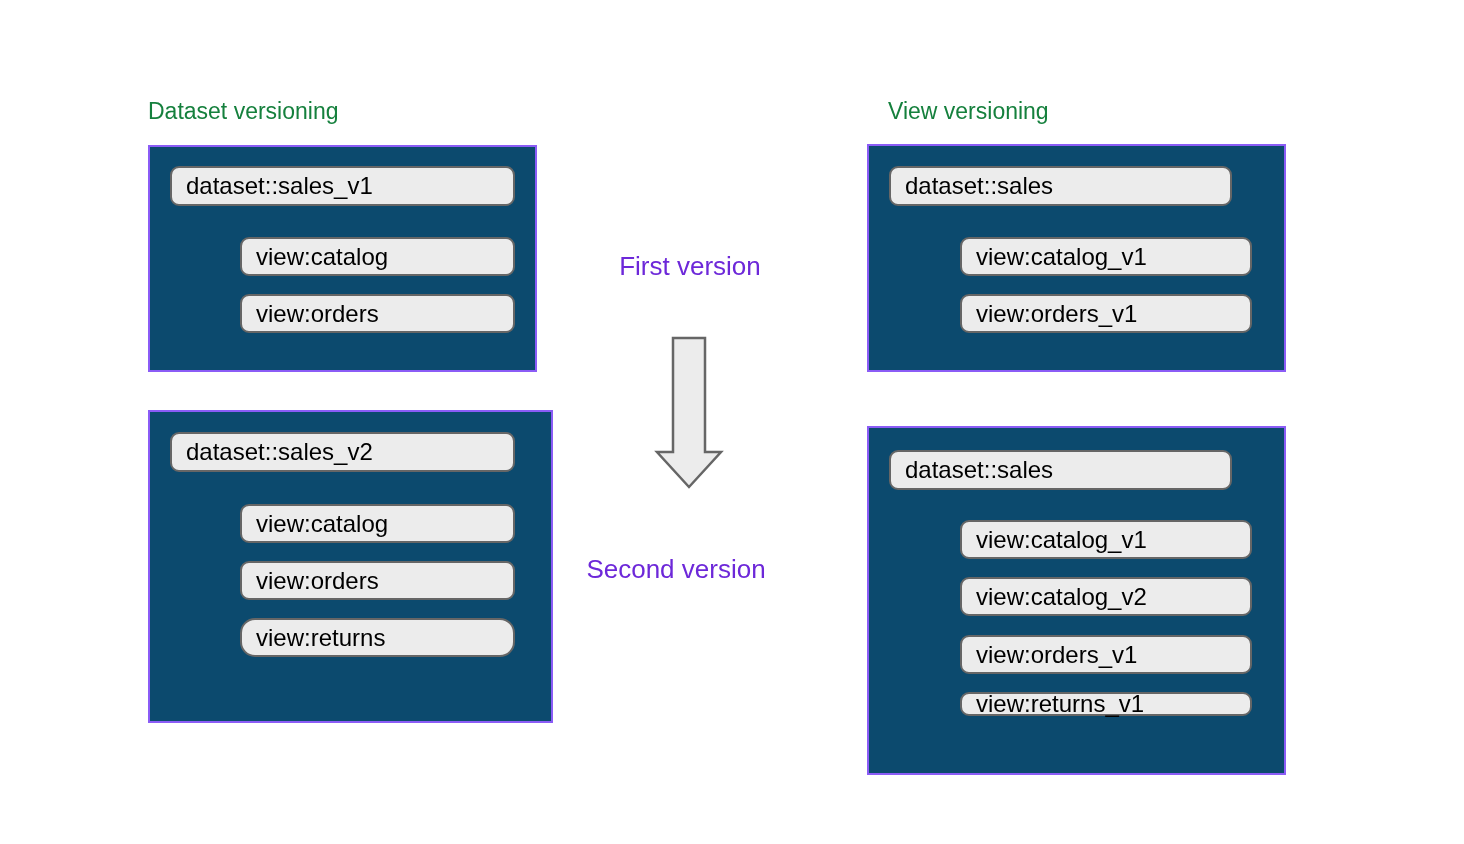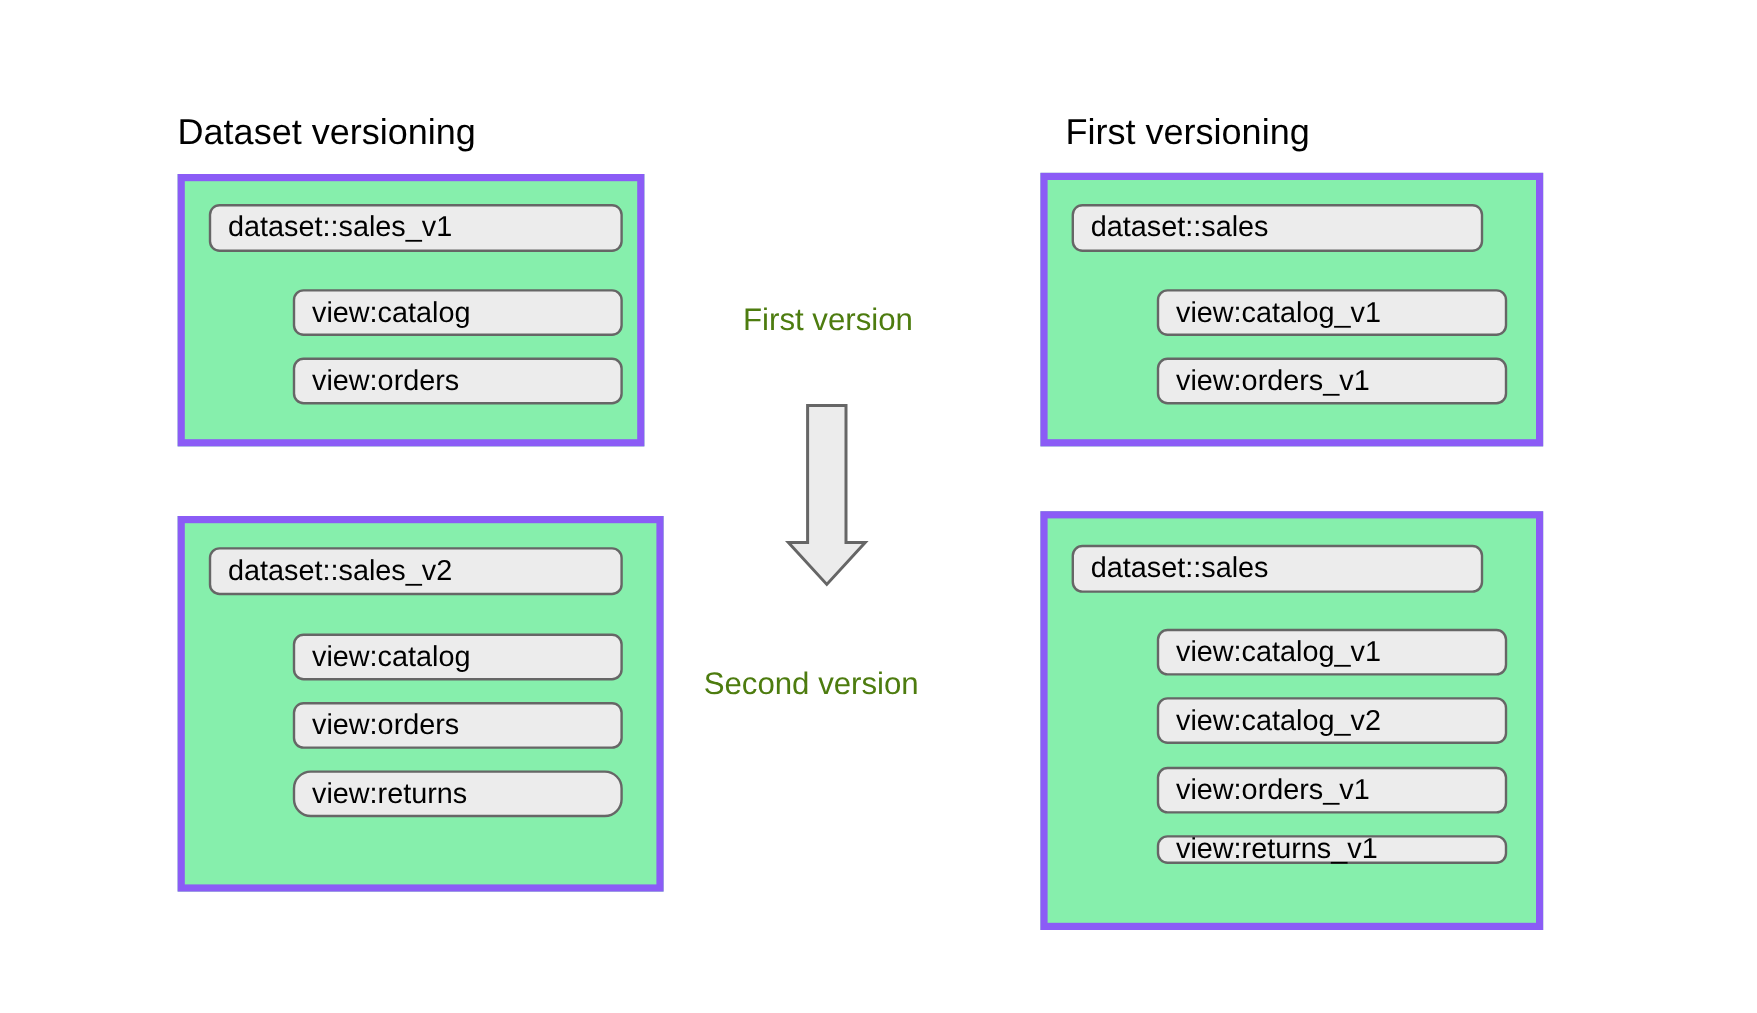--- a/index.html
+++ b/index.html
@@ -14,50 +14,50 @@
   }
   #canvas {
     position: relative;
     width: 1464px;
     height: 844px;
     background: #ffffff;
     overflow: hidden;
   }
   .col-heading {
     position: absolute;
-    font-size: 30px;
+    font-size: 23px;
     line-height: 30px;
-    color: #000000;
+    color: #15803d;
     white-space: nowrap;
   }
   .group-box {
     position: absolute;
     box-sizing: border-box;
-    border: 6px solid #8b5cf6;
-    background: #86efac;
+    border: 2px solid #8b5cf6;
+    background: #0c4a6e;
   }
   .pill {
     position: absolute;
     box-sizing: border-box;
     border: 2px solid #666666;
     border-radius: 9px;
     background: #ececec;
     display: flex;
     align-items: center;
     padding-left: 14px;
     font-size: 24px;
     line-height: 26px;
     color: #000000;
     white-space: nowrap;
   }
   .step-label {
     position: absolute;
     font-size: 26px;
     line-height: 30px;
-    color: #4d7c0f;
+    color: #6d28d9;
     white-space: nowrap;
     text-align: center;
   }
   .arrow-wrap {
     position: absolute;
   }
   .arrow-wrap svg {
     display: block;
   }
 </style>
@@ -67,38 +67,38 @@
 <div id="canvas">
 
   <div class="col-heading" style="left:148px; top:96px;">Dataset versioning</div>
 
   <div class="group-box" style="left:148px; top:145px; width:389px; height:227px;">
     <div class="pill" style="left:20px; top:19px; width:345px; height:40px;">dataset::sales_v1</div>
     <div class="pill" style="left:90px; top:90px; width:275px; height:39px;">view:catalog</div>
     <div class="pill" style="left:90px; top:147px; width:275px; height:39px;">view:orders</div>
   </div>
 
-  <div class="group-box" style="left:148px; top:430px; width:405px; height:313px;padding-left:17px;">
+  <div class="group-box" style="left:148px; top:410px; width:405px; height:313px;padding-left:17px;">
     <div class="pill" style="left:20px; top:20px; width:345px; height:40px;">dataset::sales_v2</div>
     <div class="pill" style="left:90px; top:92px; width:275px; height:39px;">view:catalog</div>
     <div class="pill" style="left:90px; top:149px; width:275px; height:39px;">view:orders</div>
     <div class="pill" style="left:90px; top:206px; width:275px; height:39px;border-radius:15px;">view:returns</div>
   </div>
 
   <div class="step-label" style="left:590px; top:251px; width:200px;">First version</div>
 
   <div class="arrow-wrap" style="left:653px; top:336px;">
     <svg width="72" height="154" viewBox="0 0 72 154" xmlns="http://www.w3.org/2000/svg">
       <polygon points="20,2 52,2 52,116 68,116 36,151 4,116 20,116" fill="#ececec" stroke="#666666" stroke-width="2.5" stroke-linejoin="miter"></polygon>
     </svg>
   </div>
 
   <div class="step-label" style="left:560px; top:554px; width:232px;">Second version</div>
 
-  <div class="col-heading" style="left:888px; top:96px;">First versioning</div>
+  <div class="col-heading" style="left:888px; top:96px;">View versioning</div>
 
   <div class="group-box" style="left:867px; top:144px; width:419px; height:228px;">
     <div class="pill" style="left:20px; top:20px; width:343px; height:40px;">dataset::sales</div>
     <div class="pill" style="left:91px; top:91px; width:292px; height:39px;">view:catalog_v1</div>
     <div class="pill" style="left:91px; top:148px; width:292px; height:39px;">view:orders_v1</div>
   </div>
 
   <div class="group-box" style="left:867px; top:426px; width:419px; height:349px;">
     <div class="pill" style="left:20px; top:22px; width:343px; height:40px;">dataset::sales</div>
     <div class="pill" style="left:91px; top:92px; width:292px; height:39px;">view:catalog_v1</div>

